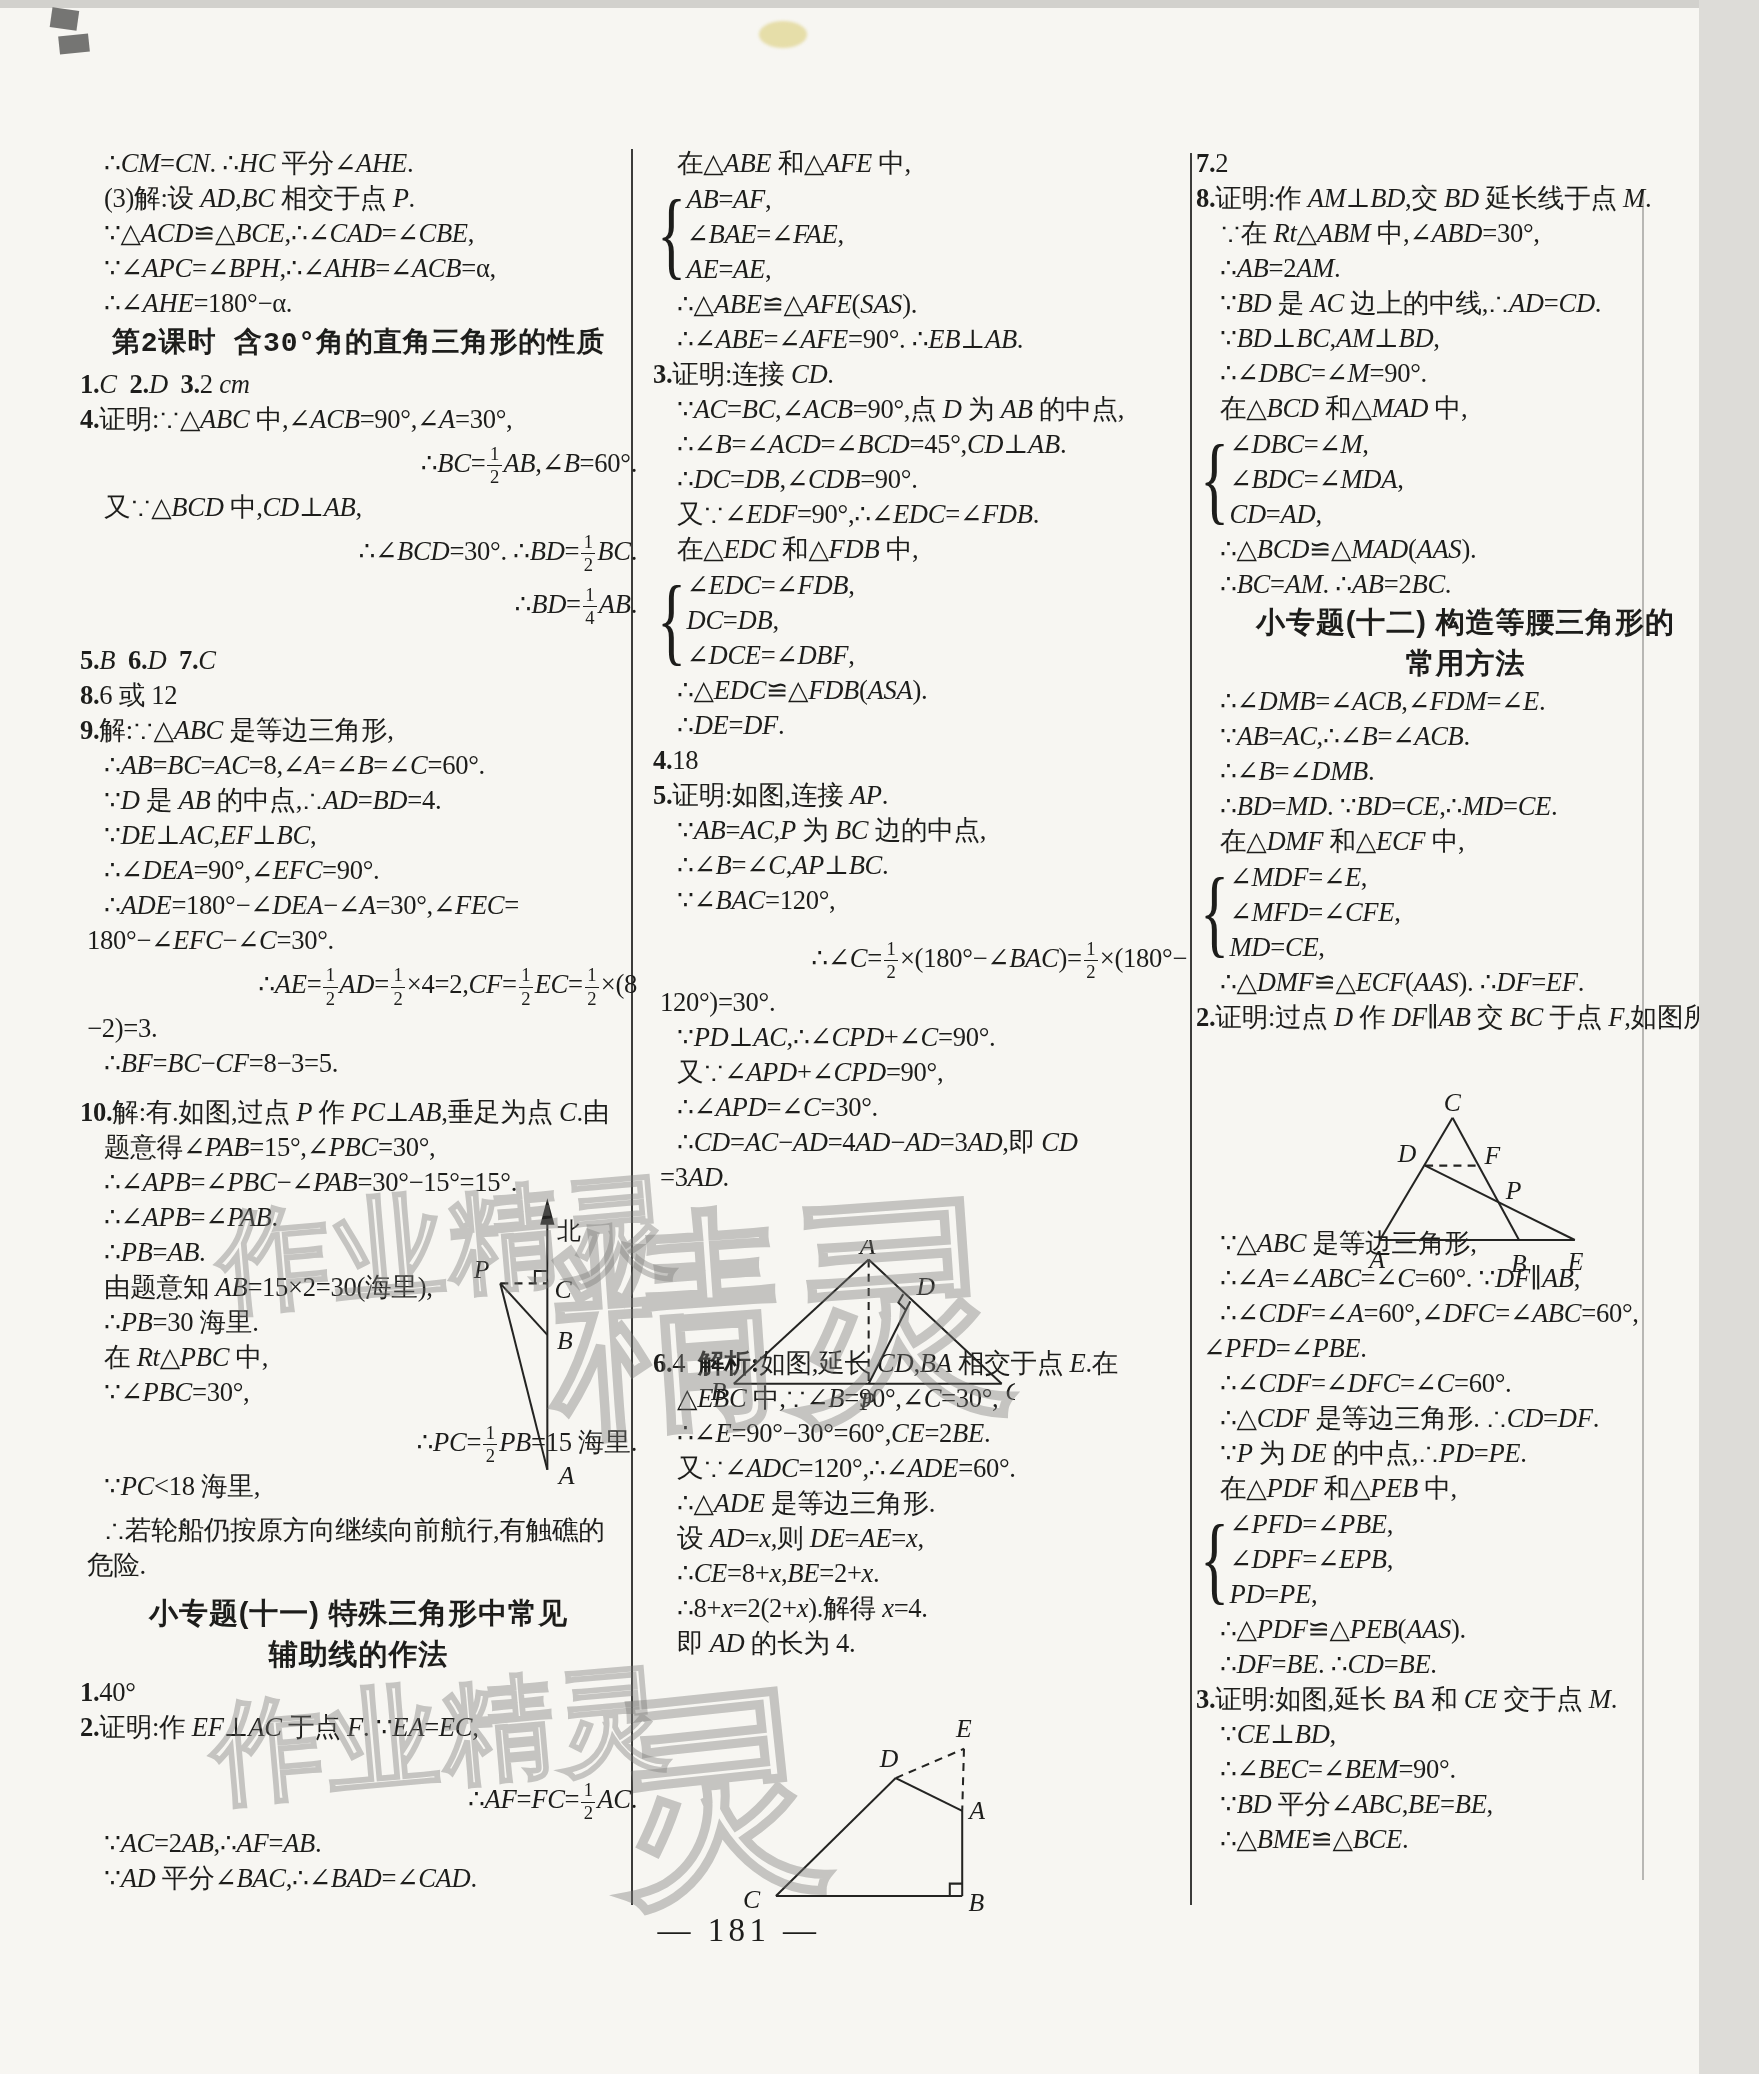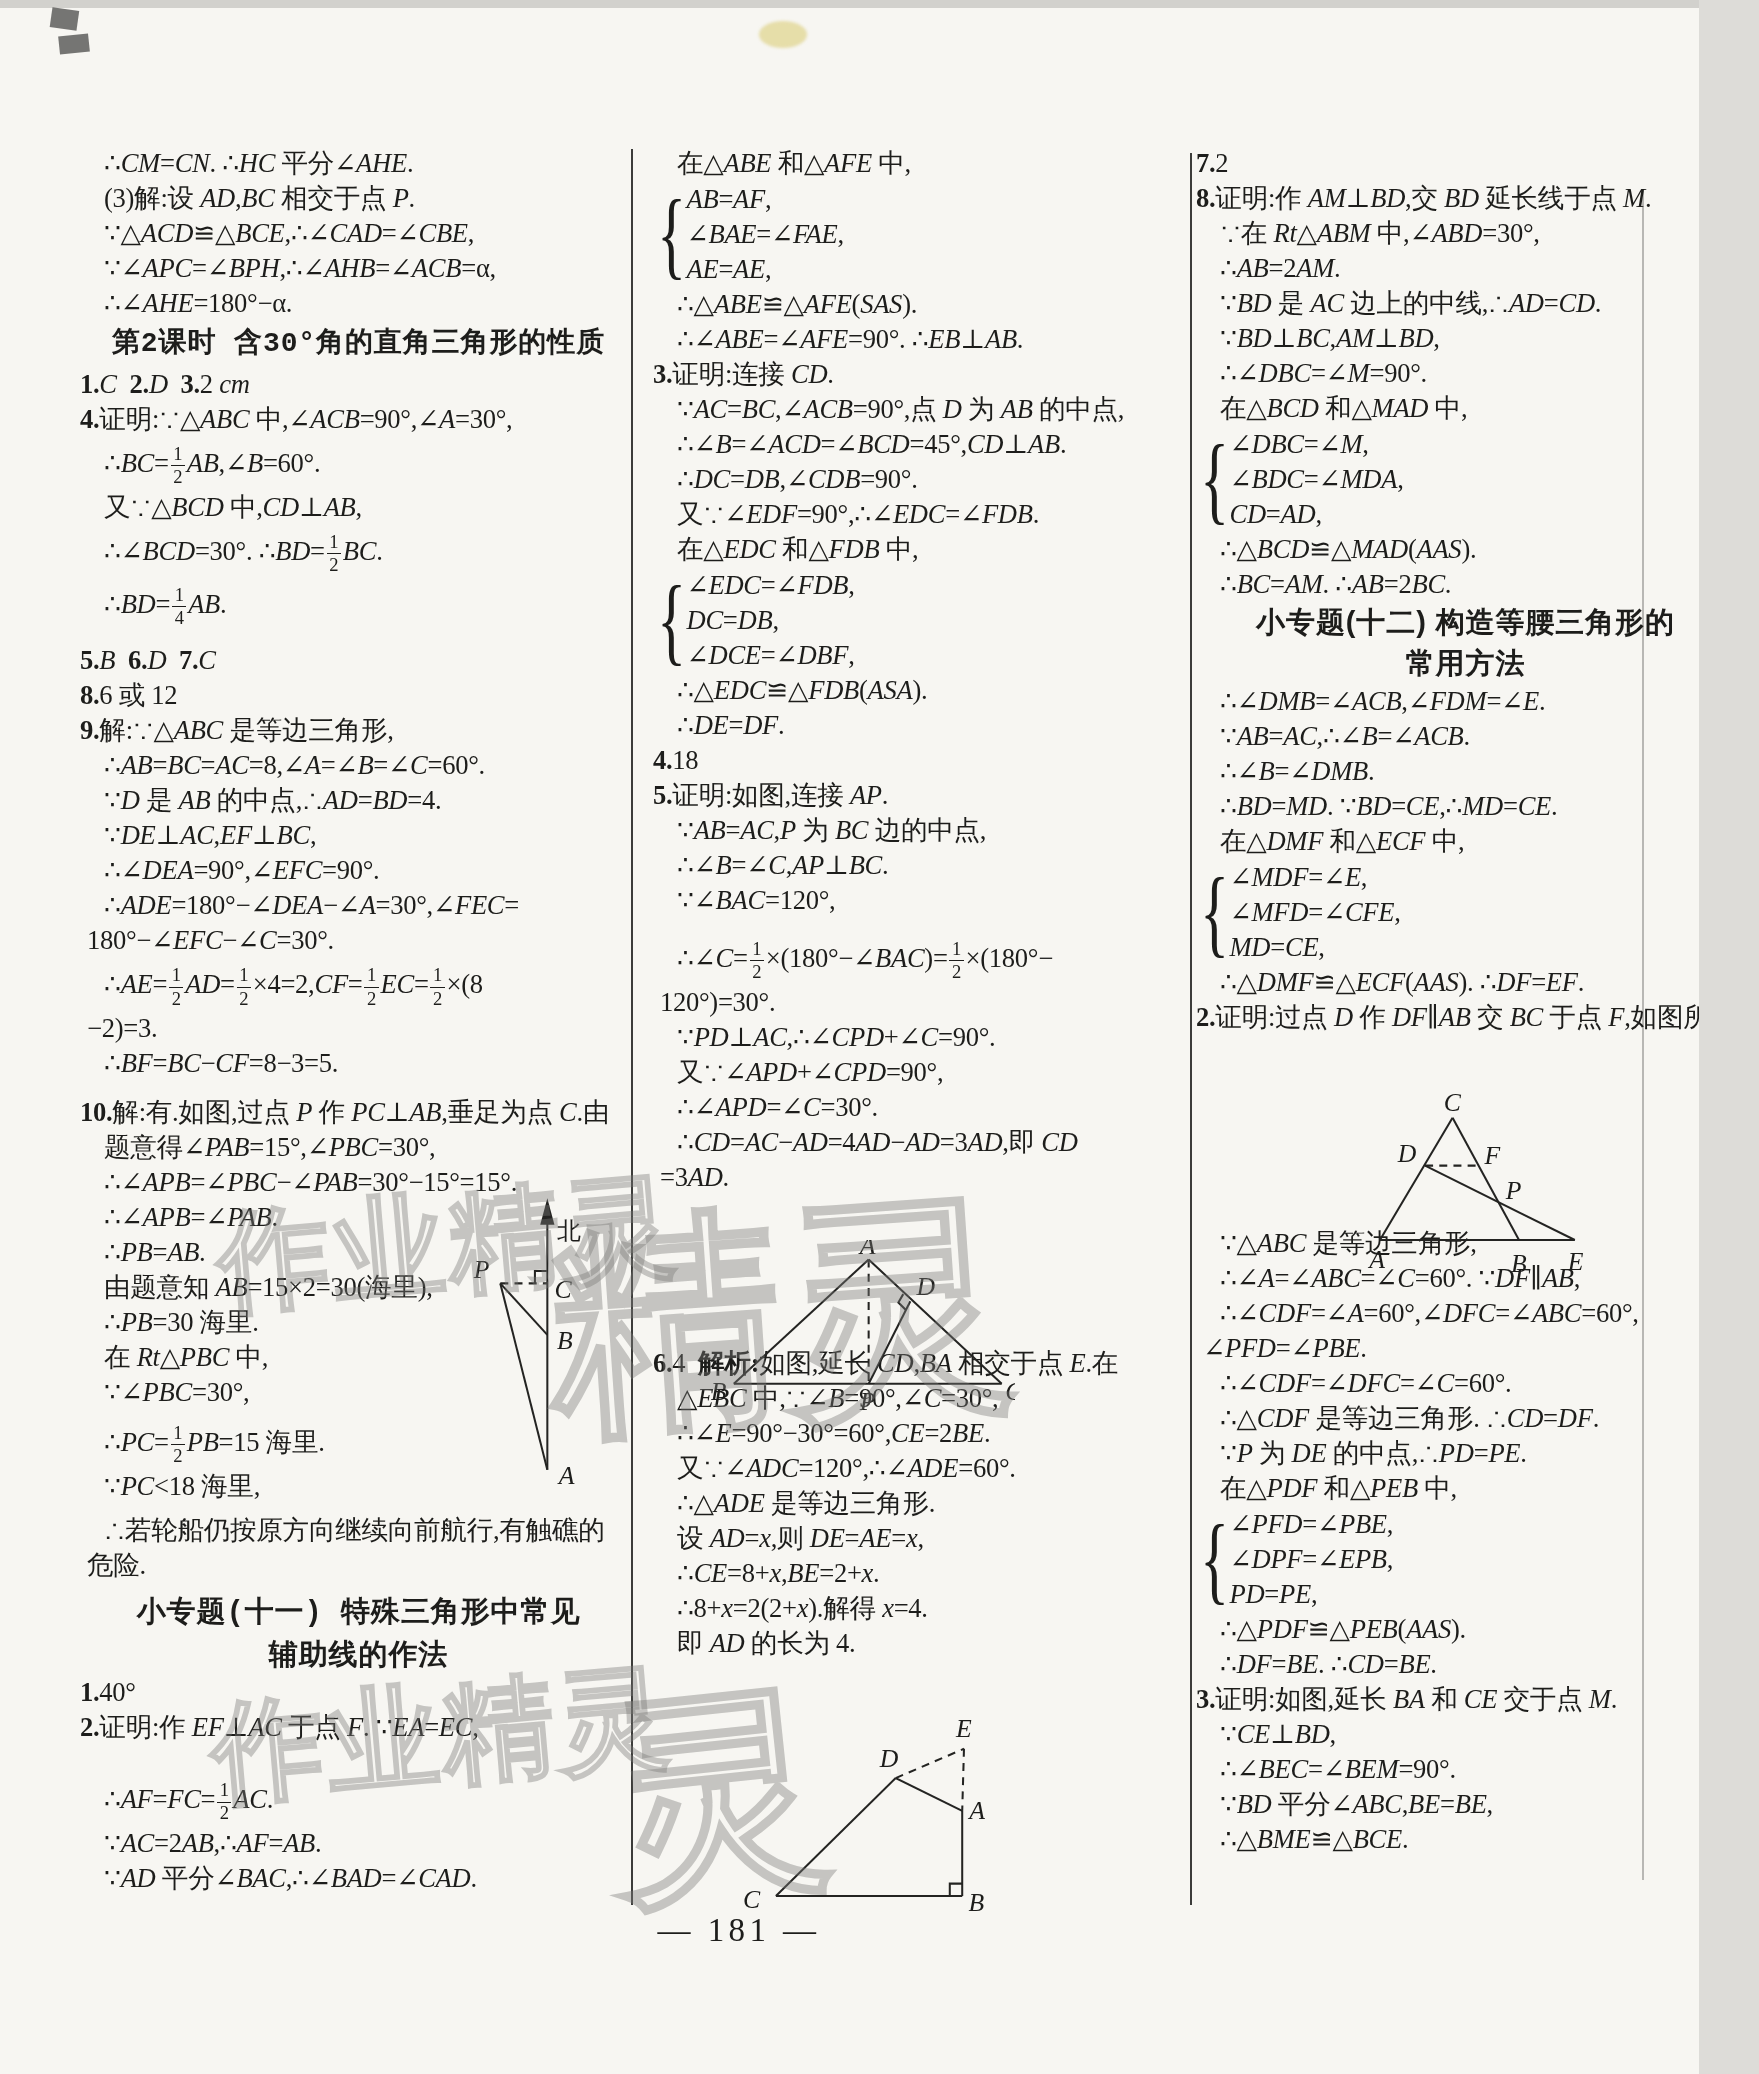--- a/index.html
+++ b/index.html
@@ -20,21 +20,21 @@
   .edge{left:1642px;top:191px;height:1689px;background:#8d8d8b;opacity:.6;}
   
   .col{position:absolute;top:146px;z-index:1;}
   .col-left{left:80px;width:557px;}
   .col-middle{left:653px;width:534px;}
   .col-right{left:1196px;width:539px;}
   .ln{height:35px;line-height:35px;font-size:26.6px;white-space:pre;letter-spacing:-0.3px;}
   .ind{padding-left:24px;}
   .wrapln{padding-left:7px;}
   .numln{padding-left:0;}
-  .f{height:53px;line-height:53px;}
+  .f{height:53px;line-height:53px;text-align:right;}
   .fr{display:inline-flex;flex-direction:column;align-items:center;vertical-align:middle;
       line-height:1;font-size:18.6px;margin:0 1.8px;font-style:normal;}
   .fr .nu{padding:0 2.7px 1.8px;}
   .fr .de{border-top:1.8px solid #1d1d1b;padding:1.8px 2.7px 0;}
   .h1{height:46px;line-height:46px;font-size:28px;font-weight:bold;text-align:center;
       font-family:Liberation Mono, monospace;letter-spacing:0.9px;}
   .h2{height:41px;line-height:41px;font-size:29px;font-weight:bold;text-align:center;
       font-family:"Liberation Sans","DejaVu Sans",sans-serif;letter-spacing:0.9px;}
   .bgroup{display:flex;align-items:center;}
   .bchar{font-size:98px;line-height:106px;width:30px;display:inline-block;margin-left:3.5px;
@@ -107,21 +107,21 @@
       <div class="ln ind">∴∠<i>APB</i>=∠<i>PAB</i>.</div>
       <div class="ln ind">∴<i>PB</i>=<i>AB</i>.</div>
       <div class="ln ind">由题意知 <i>AB</i>=15×2=30(海里),</div>
       <div class="ln ind">∴<i>PB</i>=30 海里.</div>
       <div class="ln ind">在 <i>Rt</i>△<i>PBC</i> 中,</div>
       <div class="ln ind">∵∠<i>PBC</i>=30°,</div>
       <div class="ln f ind" style="margin-top: 5.3px;">∴<i>PC</i>=<span class="fr"><span class="nu">1</span><span class="de">2</span></span><i>PB</i>=15 海里.</div>
       <div class="ln ind">∵<i>PC</i>&lt;18 海里,</div>
       <div class="ln ind" style="margin-top: 8.9px;">∴若轮船仍按原方向继续向前航行,有触礁的</div>
       <div class="ln wrapln">危险.</div>
-      <div class="h2" style="margin-top: 10.6px; font-family: Liberation Mono, monospace;">小专题(十一)  特殊三角形中常见</div>
+      <div class="h2" style="margin-top: 10.6px;">小专题(十一)  特殊三角形中常见</div>
       <div class="h2">辅助线的作法</div>
       <div class="ln numln"><b>1.</b>40°</div>
       <div class="ln numln"><b>2.</b>证明:作 <i>EF</i>⊥<i>AC</i> 于点 <i>F</i>. ∵<i>EA</i>=<i>EC</i>,</div>
       <div class="ln f ind" style="margin-top: 28px;">∴<i>AF</i>=<i>FC</i>=<span class="fr"><span class="nu">1</span><span class="de">2</span></span><i>AC</i>.</div>
       <div class="ln ind">∵<i>AC</i>=2<i>AB</i>,∴<i>AF</i>=<i>AB</i>.</div>
       <div class="ln ind">∵<i>AD</i> 平分∠<i>BAC</i>,∴∠<i>BAD</i>=∠<i>CAD</i>.</div>
     </div>
   <div class="col col-middle">
       <div class="ln ind">在△<i>ABE</i> 和△<i>AFE</i> 中,</div>
       <div class="bgroup">

